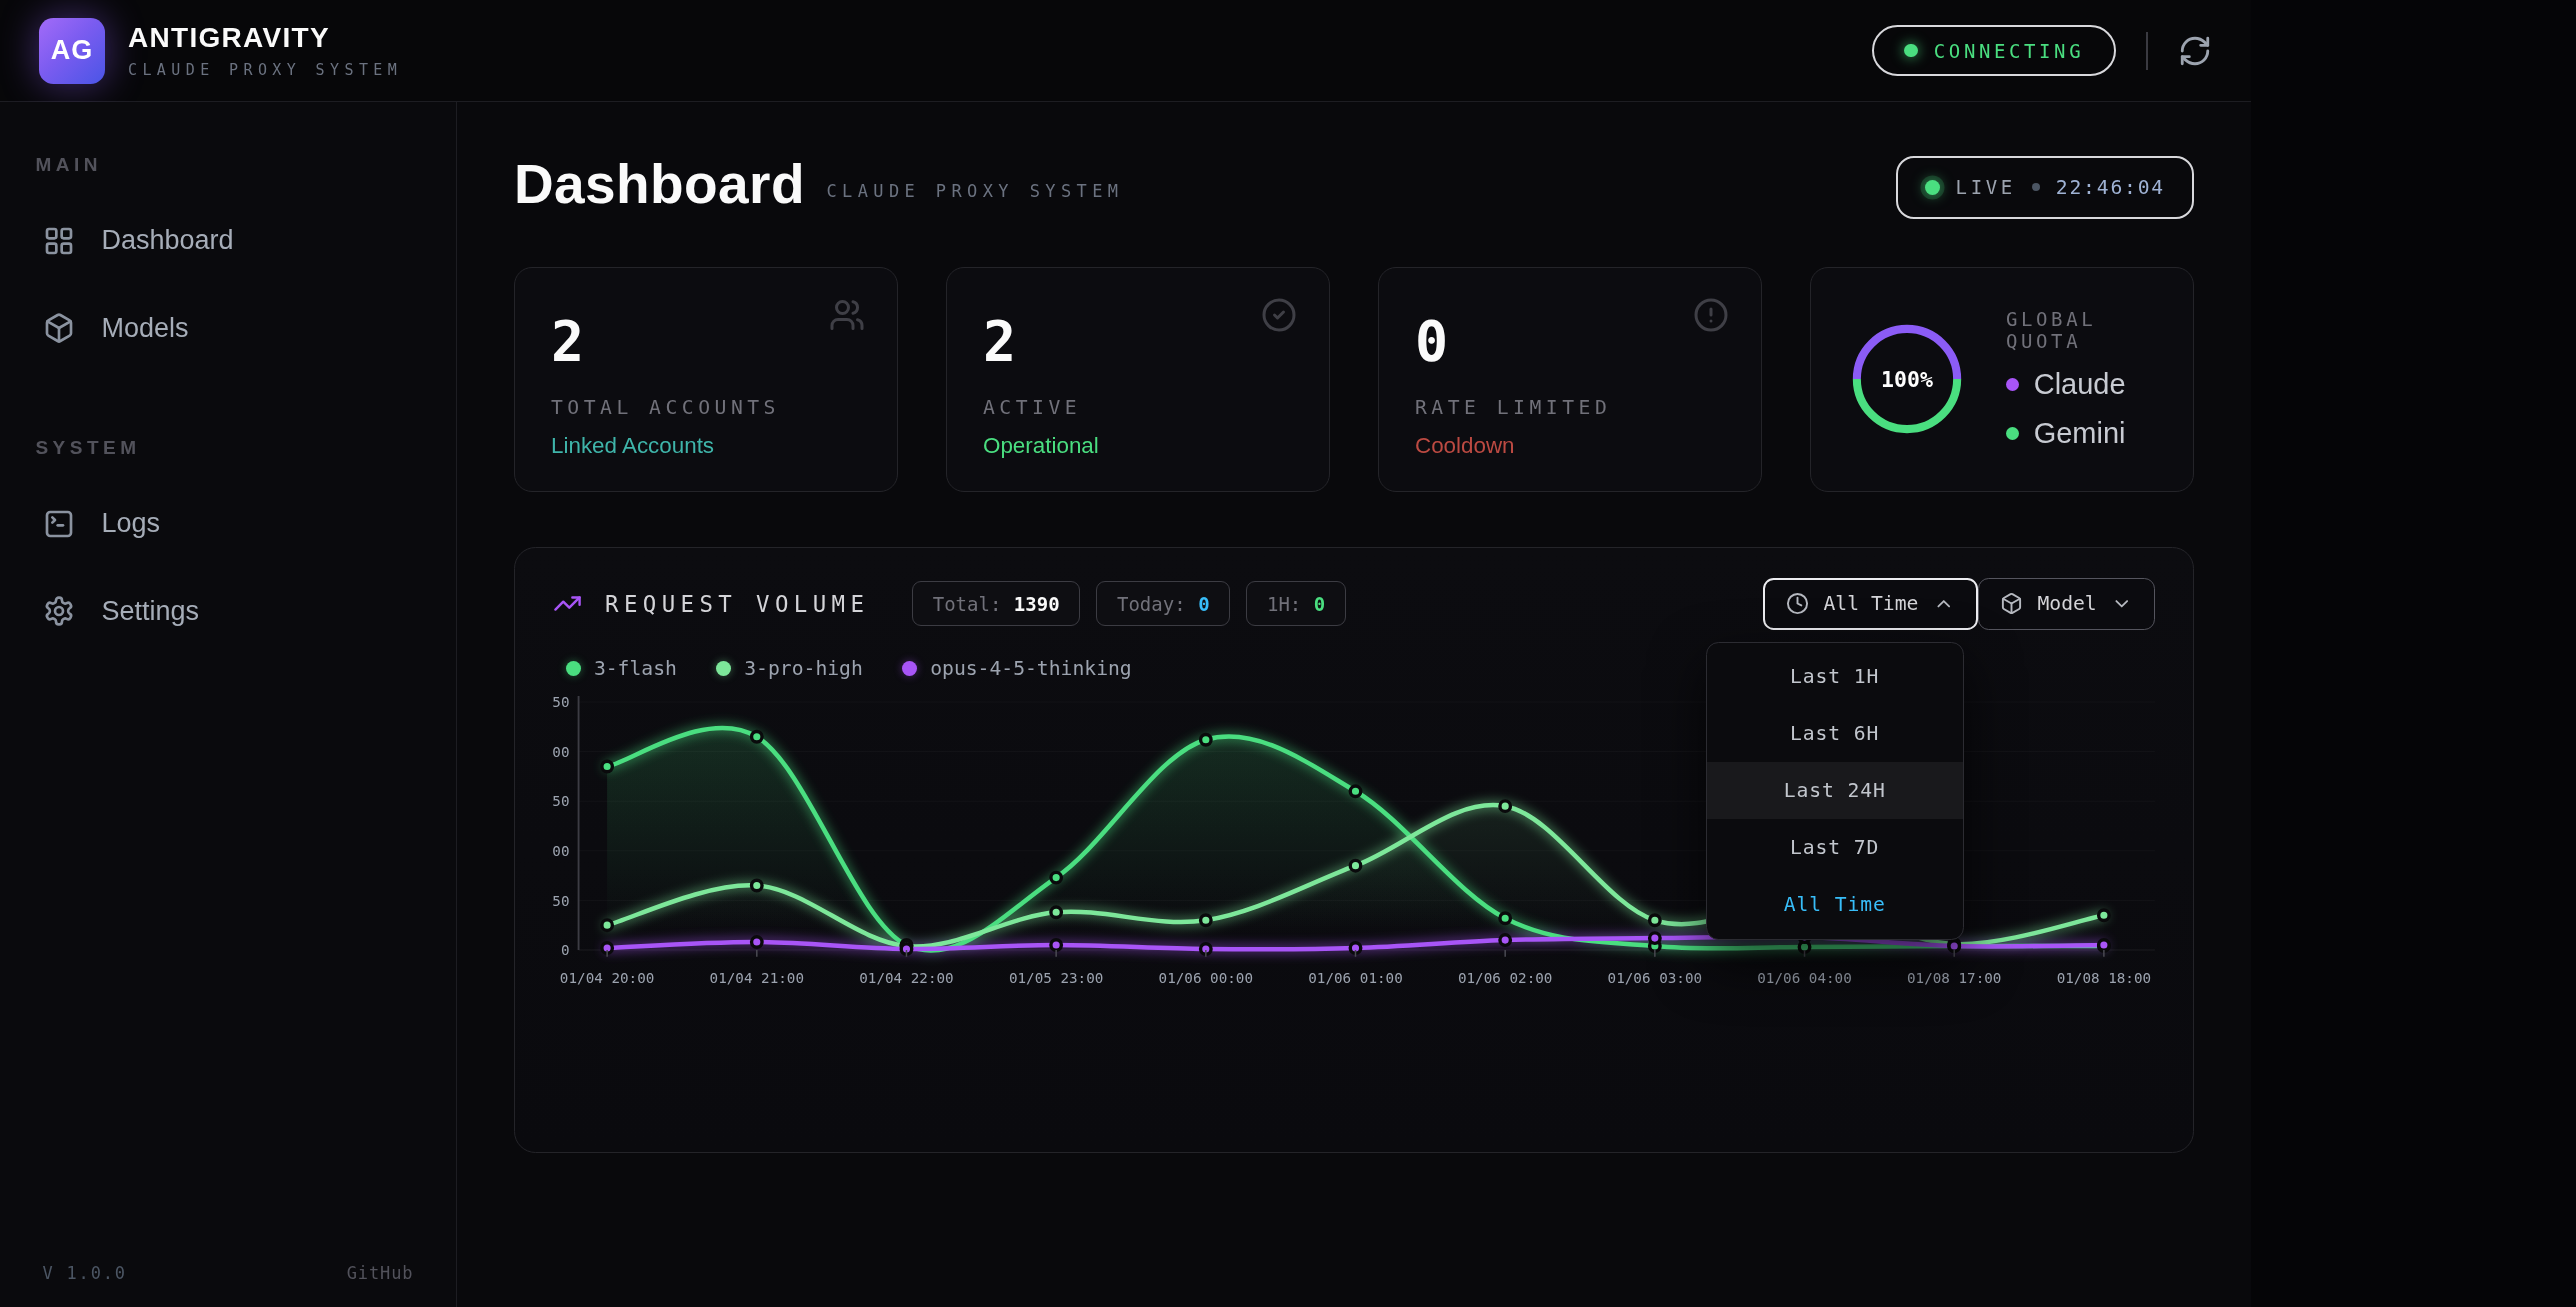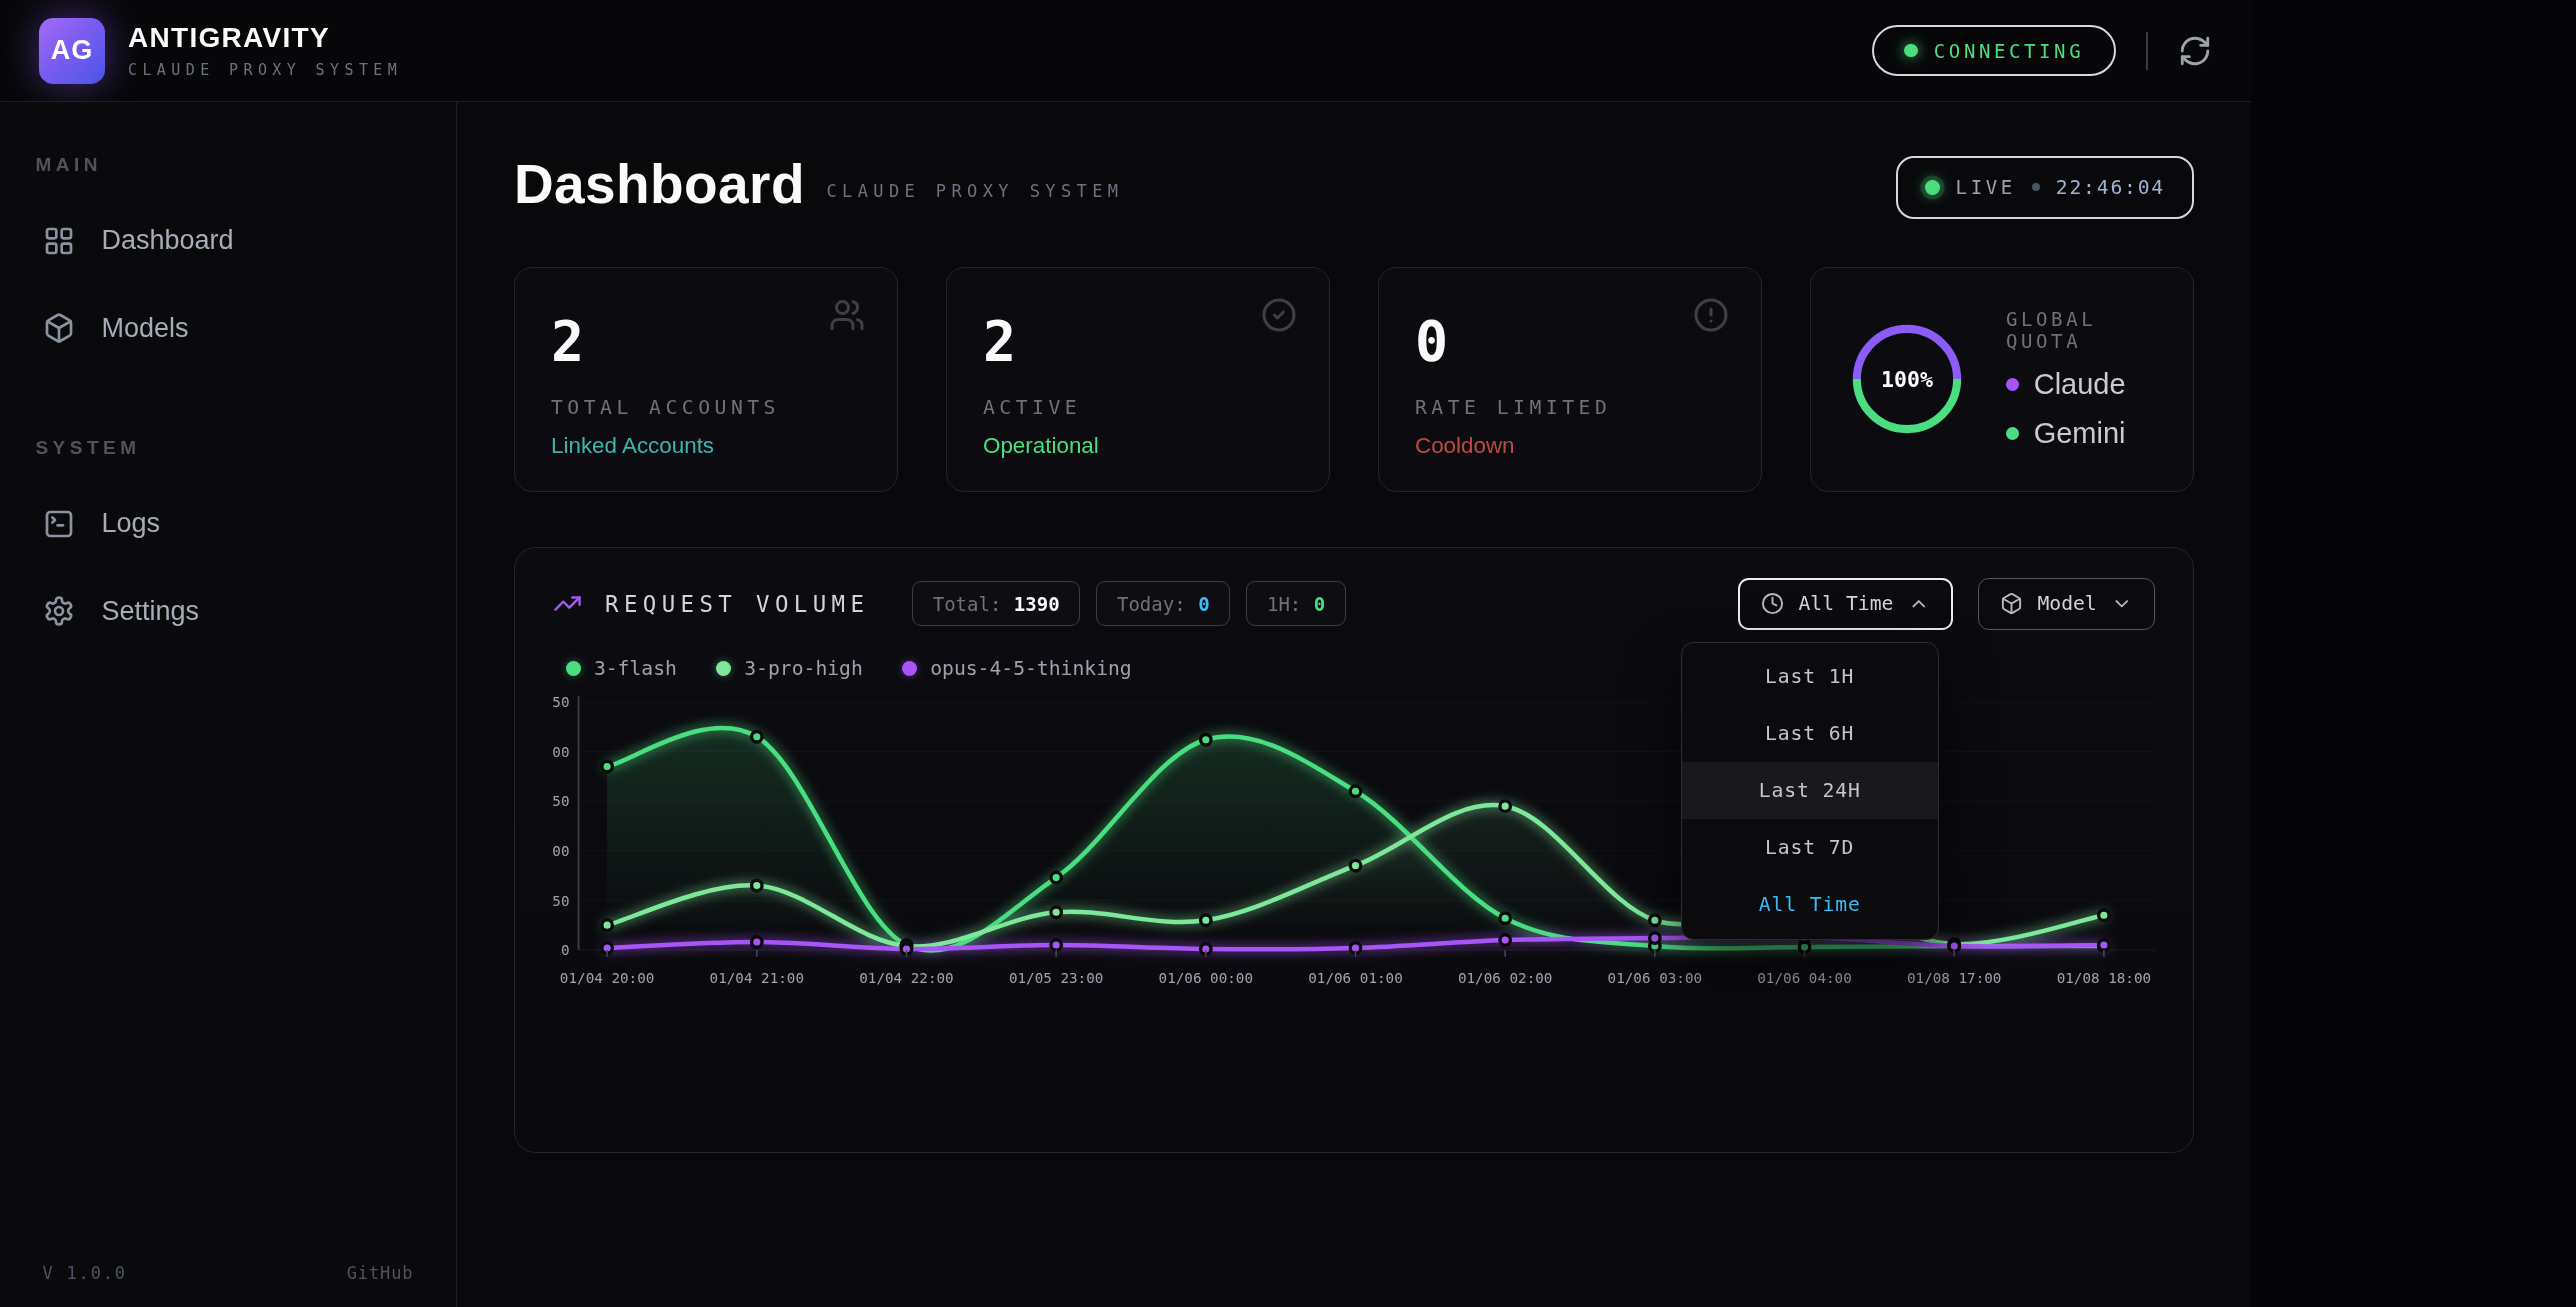--- a/index.html
+++ b/index.html
@@ -86,21 +86,21 @@
   .chart-card { margin-top:55px; background:linear-gradient(180deg,#0c0c10 0%,#0a0a0e 100%);
     border:1.8px solid #242429; border-radius:21.5px; padding:30px 38px 27px 38px; min-height:606px; }
   .chart-head { display:flex; align-items:center; gap:23px; }
   .chart-title-icon { color:#a855f7; }
   .chart-title { font-family:"DejaVu Sans Mono", monospace; font-size:22.4px; color:#d4d4d8; letter-spacing:5.4px; }
   .kpi-badges { display:flex; gap:16px; margin-left:19.7px; }
   .kpi { display:flex; align-items:center; gap:12.5px; border:1.8px solid #3c3c43; background:#0e0e12;
          border-radius:9px; padding:10.7px 19.7px; font-family:"DejaVu Sans Mono", monospace; font-size:19px; }
   .kpi-label { color:#71717a; }
   .kpi-value { font-weight:bold; }
-  .controls { margin-left:auto; display:flex; gap:25px; }
+  .controls { margin-left:auto; display:flex; }
   .ctl-btn { display:flex; align-items:center; gap:14.3px; border-radius:10.7px; padding:12.5px 21.5px;
     font-family:"DejaVu Sans Mono", monospace; font-size:19.7px; color:#d4d4d8; cursor:pointer; background:#0b0b0f; }
   .ctl-btn .icon { color:#b6b9c0; }
   .btn-normal { border:1.8px solid #55555e; }
   .btn-active { border:2.7px solid #ececf0; }
   .time-wrap { position:relative; }
 
   
   .dropdown { position:absolute; top:calc(100% + 12.5px); left:-57px; width:258px; z-index:40;
     background:#0b0b0e; border:1.8px solid #2c2c32; border-radius:12.5px; padding:5.4px 0;

